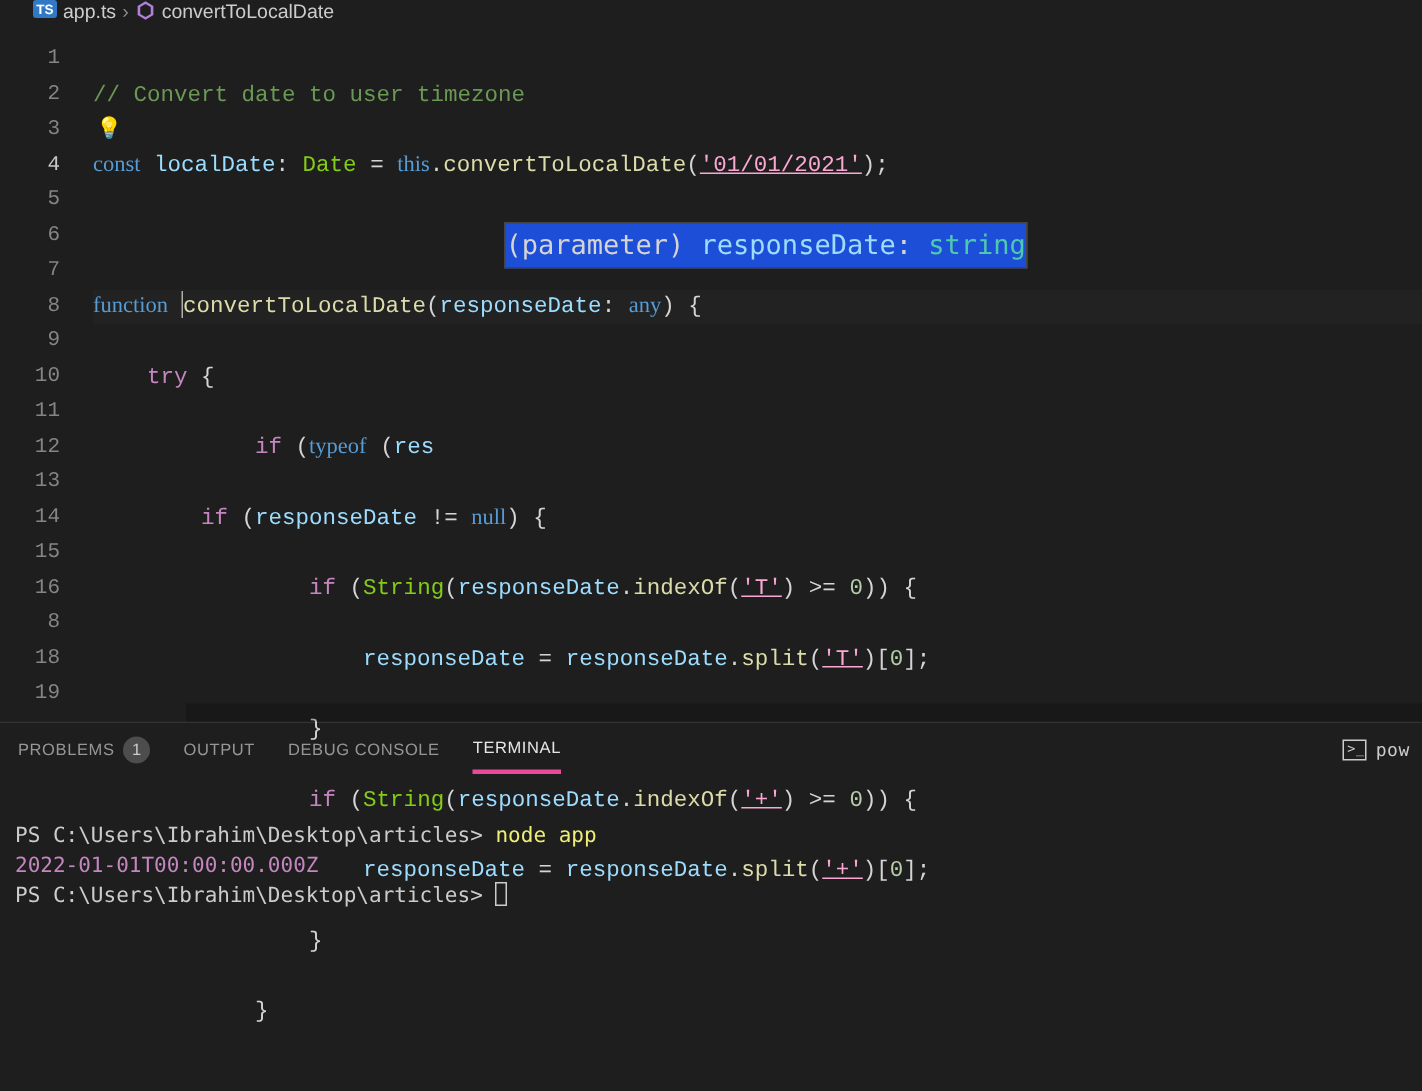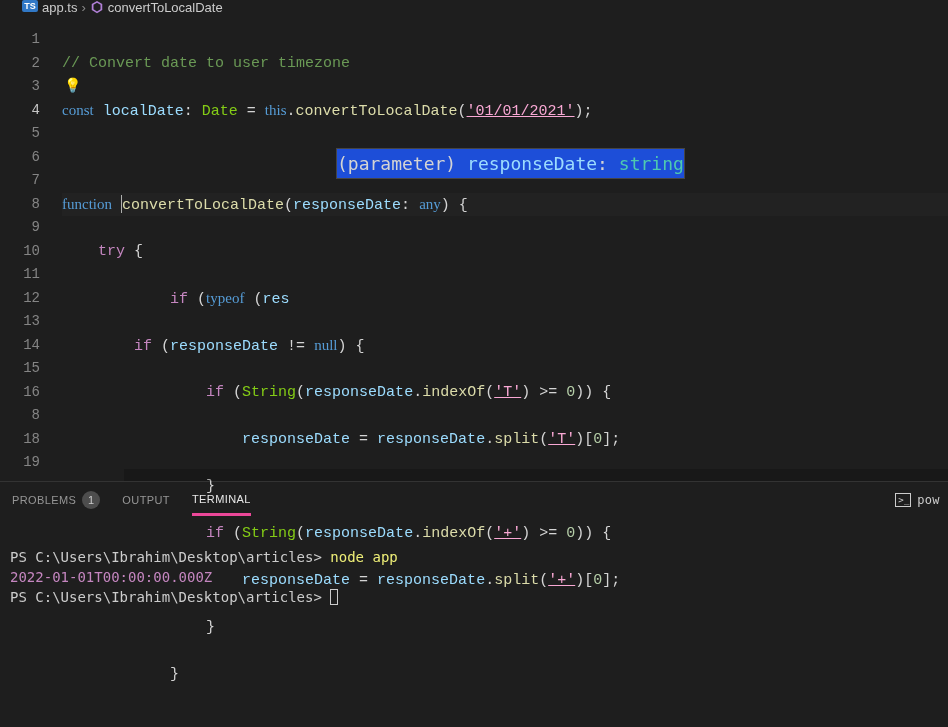--- a/index.html
+++ b/index.html
@@ -273,20 +273,21 @@
   </div>
 </div>
 
 <div class="panel">
   <div class="panel-tabs">
     <div class="panel-tab">
       <span>PROBLEMS</span>
       <span class="badge-circle">1</span>
     </div>
     <div class="panel-tab">OUTPUT</div>
+    <div class="panel-tab">DEBUG CONSOLE</div>
     <div class="panel-tab active">TERMINAL</div>
 
     <div class="panel-right">
       <span class="term-icon">&gt;_</span>
       <span>pow</span>
     </div>
   </div>
 
   <div class="terminal">
 <span class="term-path">PS C:\Users\Ibrahim\Desktop\articles&gt;</span> <span class="term-cmd">node app</span>

